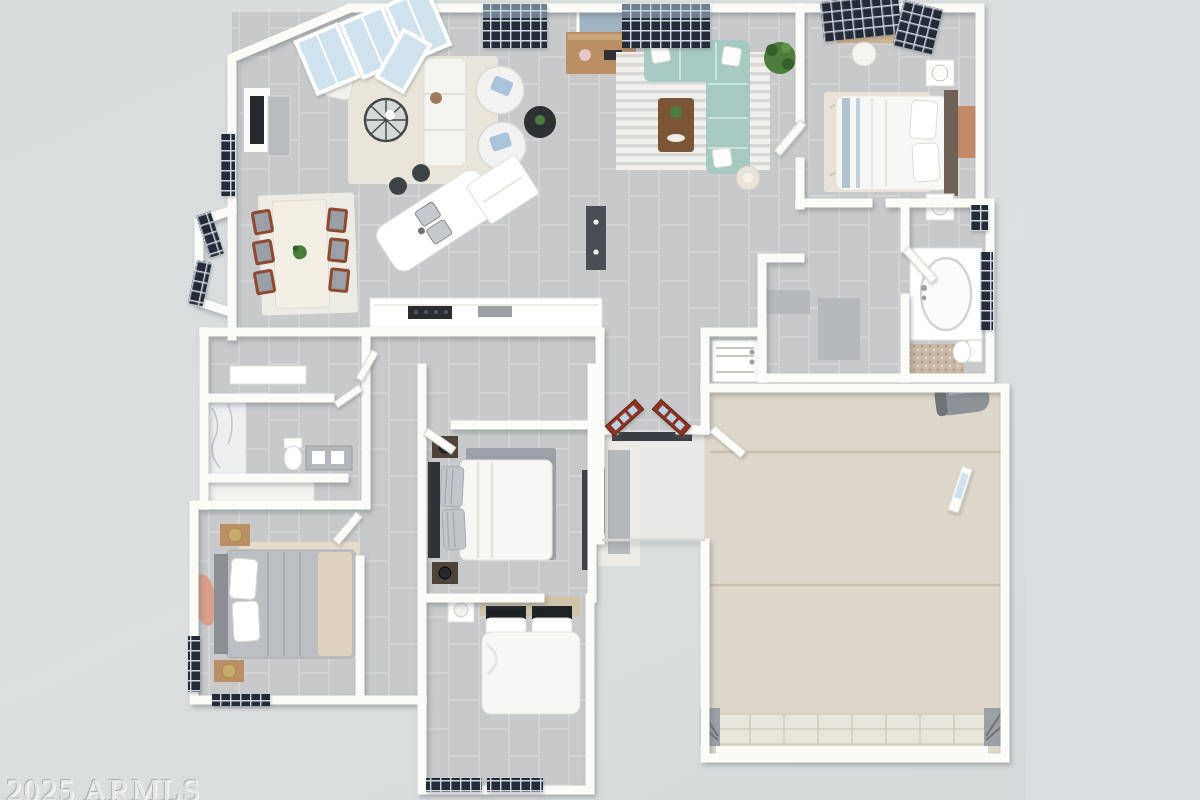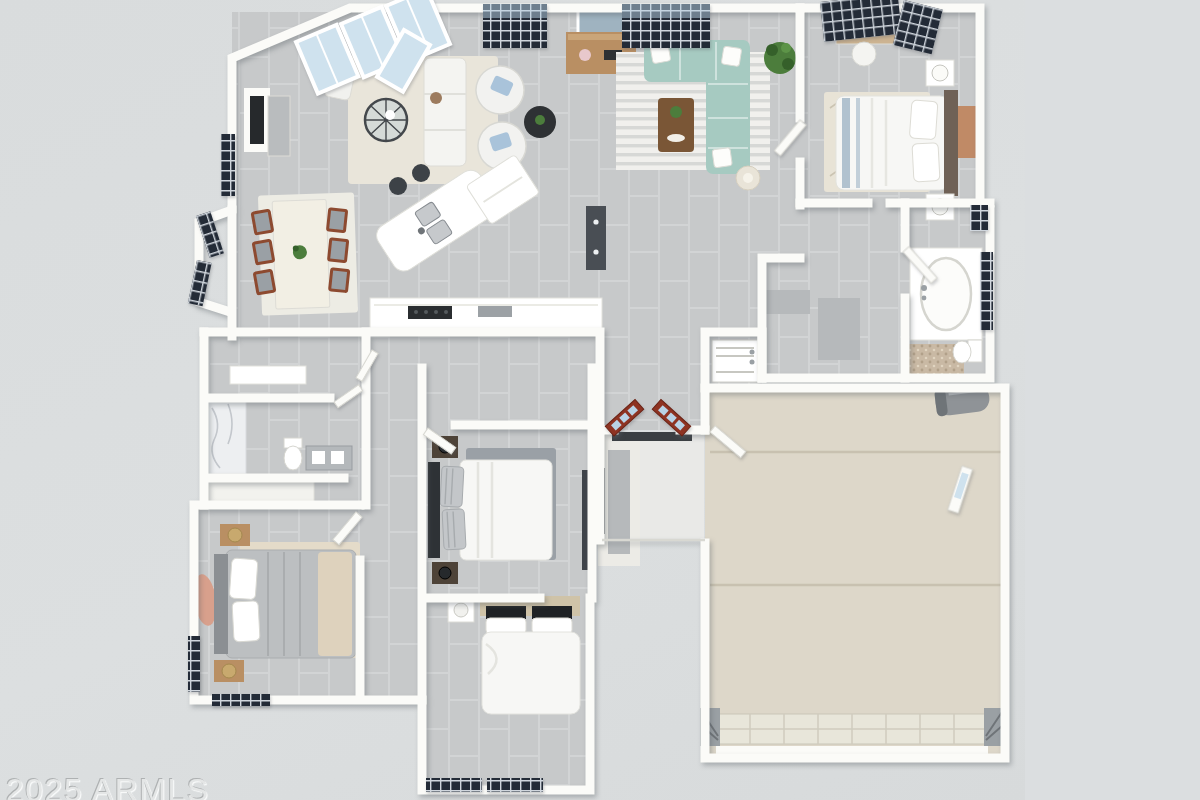--- a/index.html
+++ b/index.html
@@ -1,18 +1,18 @@
 <!DOCTYPE html>
 <html style="--c-background: #dbdee0; --c-wall: #fbfbf8; --c-wall_shade: #ecebe6; --c-white: #ffffff; --c-floor_tile: #c7c9ca; --c-tile_grout: #d2d4d5; --c-garage_floor: #ddd7c9; --c-garage_joint: #c8c1b0; --c-porch: #e9e9e7; --c-window_frame: #232b37; --c-window_glass: #b9d3e6; --c-glass_panel: #cfe2ee; --c-sofa: #a6cac1; --c-rug_cream: #e9e5da; --c-rug_gray: #9aa0a6; --c-wood: #b98f63; --c-wood_dark: #7a5636; --c-chair_wood: #8d4a30; --c-door_red: #8e3322; --c-appliance: #494e54; --c-black: #26292c; --c-duvet: #f7f7f5; --c-gray_bed: #bcbfc1; --c-headboard_dark: #6f6156; --c-tan_accent: #c08a66; --c-blush: #d8a08c; --c-plant: #4c7d3c; --c-pebble: #c9b9a4; --c-marble: #edeff1; --c-metal: #8f9397; --c-carpet: #b6b9bb;"><head>
 <meta charset="utf-8">
 <style>
   html,body{margin:0;padding:0;}
   body{background:var(--c-background,#dbdee0);}
   .stage{position:relative;width:1025px;height:800px;overflow:hidden;
-    font-family:Liberation Sans, sans-serif;
+    font-family:Liberation Serif, serif;
     background:linear-gradient(155deg,#d9dcdd 0%,#dcdfe0 55%,#d7dadb 100%);}
   svg{position:absolute;left:0;top:0;}
   
   .f-floor{fill:var(--c-floor_tile)} .f-wall{fill:var(--c-wall)} .f-shade{fill:var(--c-wall_shade)}
   .f-white{fill:var(--c-white)} .f-duvet{fill:var(--c-duvet)} .f-garage{fill:var(--c-garage_floor)}
   .f-porch{fill:var(--c-porch)} .f-frame{fill:var(--c-window_frame)} .f-glass{fill:var(--c-window_glass)}
   .f-glass2{fill:var(--c-glass_panel)} .f-sofa{fill:var(--c-sofa)} .f-rugc{fill:var(--c-rug_cream)}
   .f-rugg{fill:var(--c-rug_gray)} .f-wood{fill:var(--c-wood)} .f-woodd{fill:var(--c-wood_dark)}
   .f-chairw{fill:var(--c-chair_wood)} .f-red{fill:var(--c-door_red)} .f-appl{fill:var(--c-appliance)}
   .f-black{fill:var(--c-black)} .f-graybed{fill:var(--c-gray_bed)} .f-hb{fill:var(--c-headboard_dark)}

